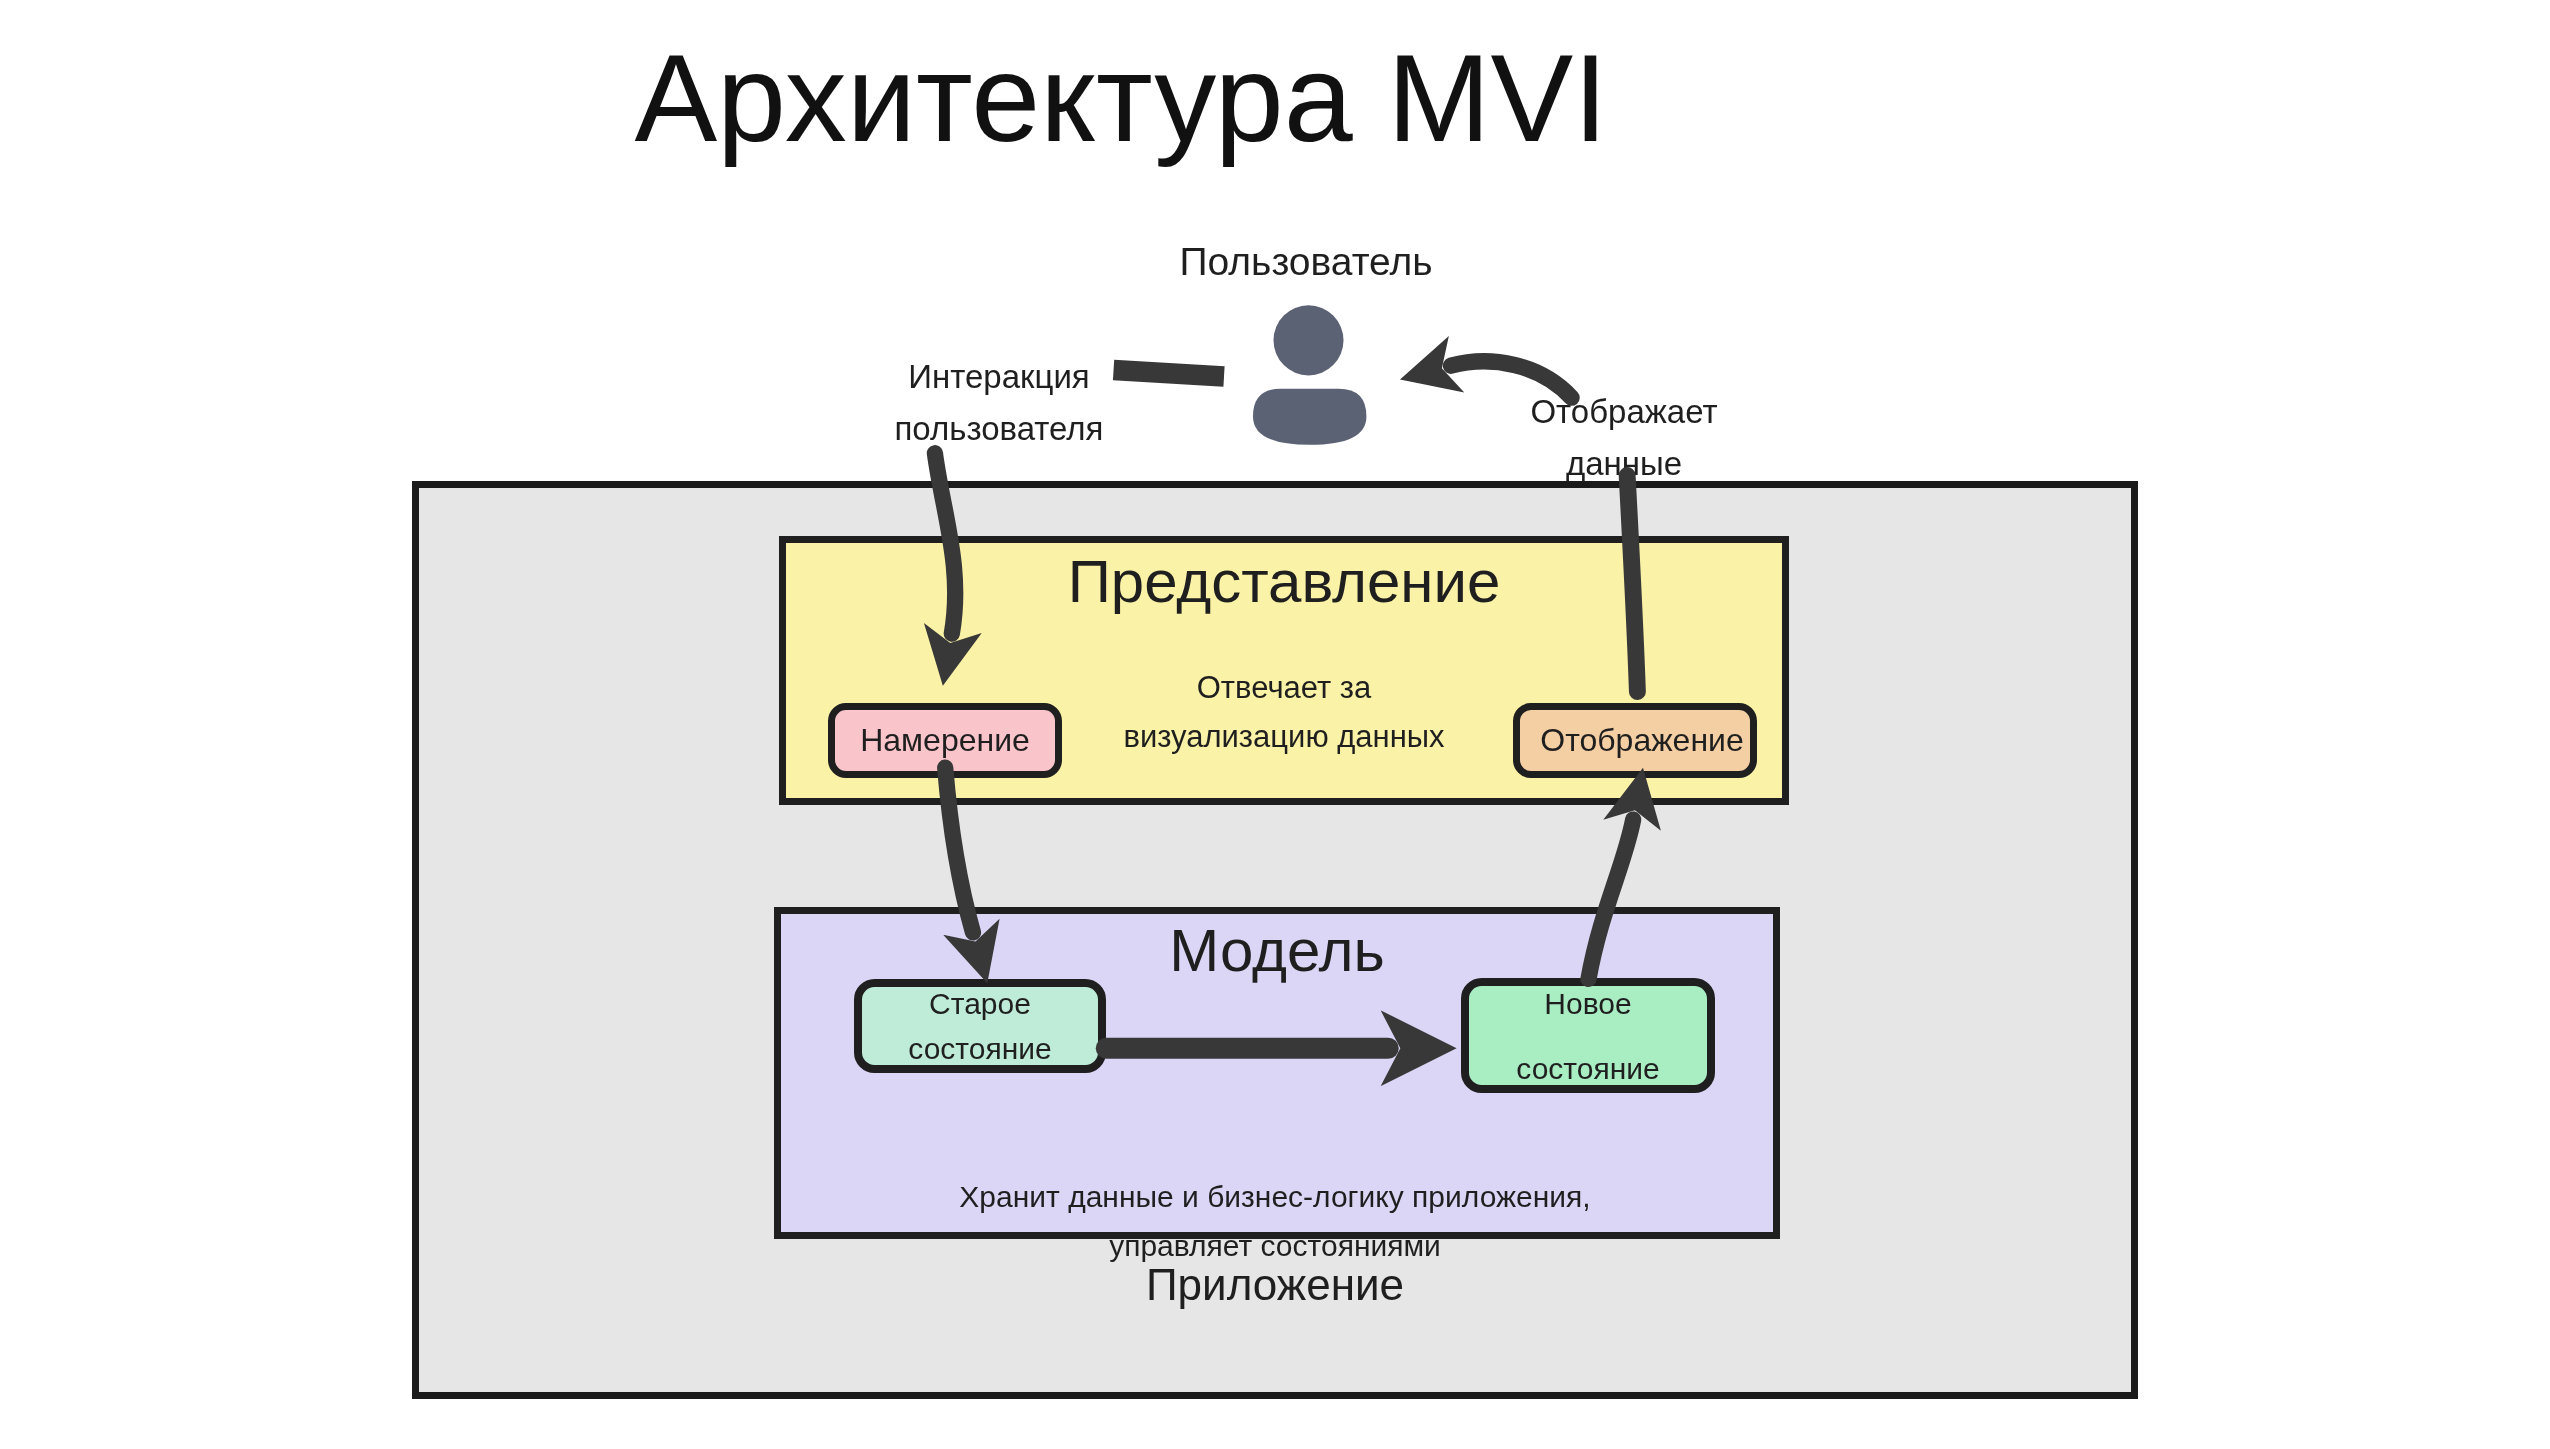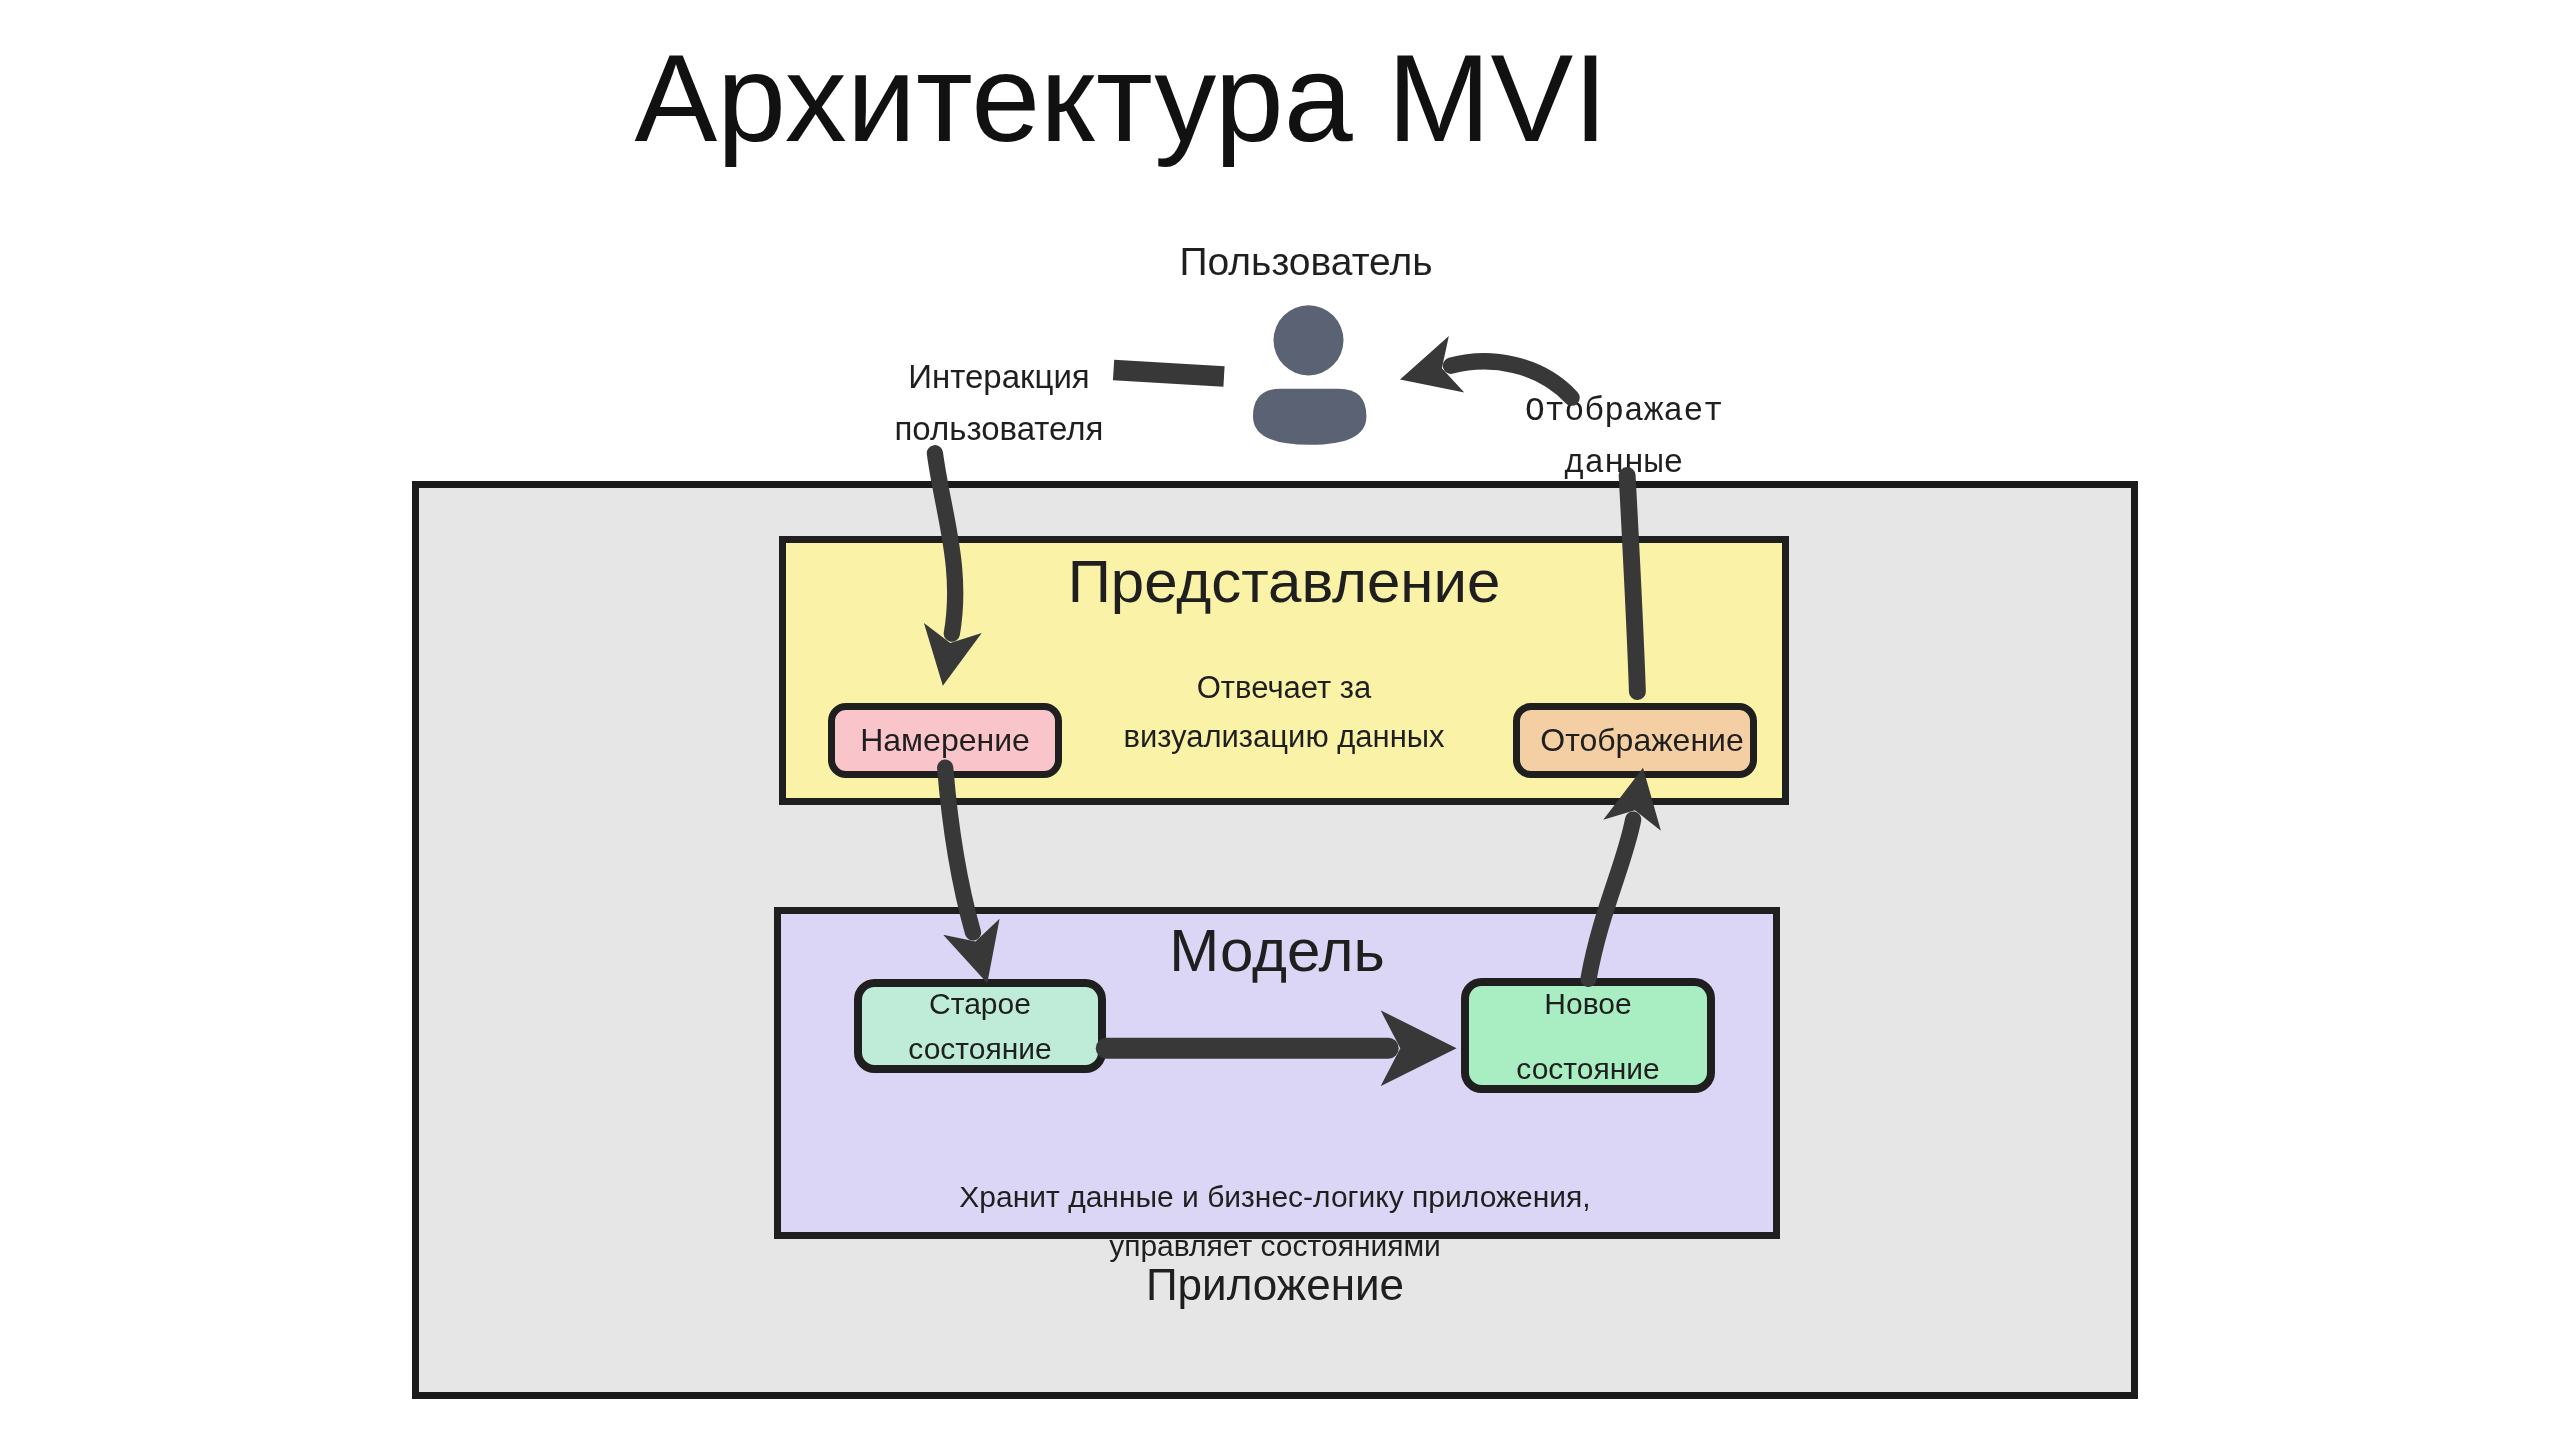--- a/index.html
+++ b/index.html
@@ -18,21 +18,21 @@
   }
   .abs{position:absolute;}
   .ctr{text-align:center;}
   .title{
     left:0; width:2242px; top:26.6px;
     font-size:124px; line-height:1.15; color:#111111;
   }
   .user-label{left:1125px; width:362px; top:240px; font-size:39px;}
   .edge-label{font-size:33px; line-height:52px;}
   .lbl-interaction{left:845px; width:308px; top:351px;}
-  .lbl-display{left:1467px; width:314px; top:386px;font-family:Liberation Mono, monospace;}
+  .lbl-display{left:1467px; width:314px; top:386px;}
   .app-box{
     left:412px; top:481px; width:1726px; height:918px;
     background:var(--app-fill); border:7.8px solid var(--app-border);
     box-sizing:border-box;
   }
   .app-label{left:412px; width:1726px; top:1260px; font-size:44px;}
   .panel{box-sizing:border-box; border:7.2px solid var(--box-border);}
   .view-box{left:779px; top:536px; width:1010px; height:269px; background:var(--view-fill);}
   .view-title{left:779px; width:1010px; top:547px; font-size:60px;}
   .view-desc{left:779px; width:1010px; top:663px; font-size:31px; line-height:49px;}

